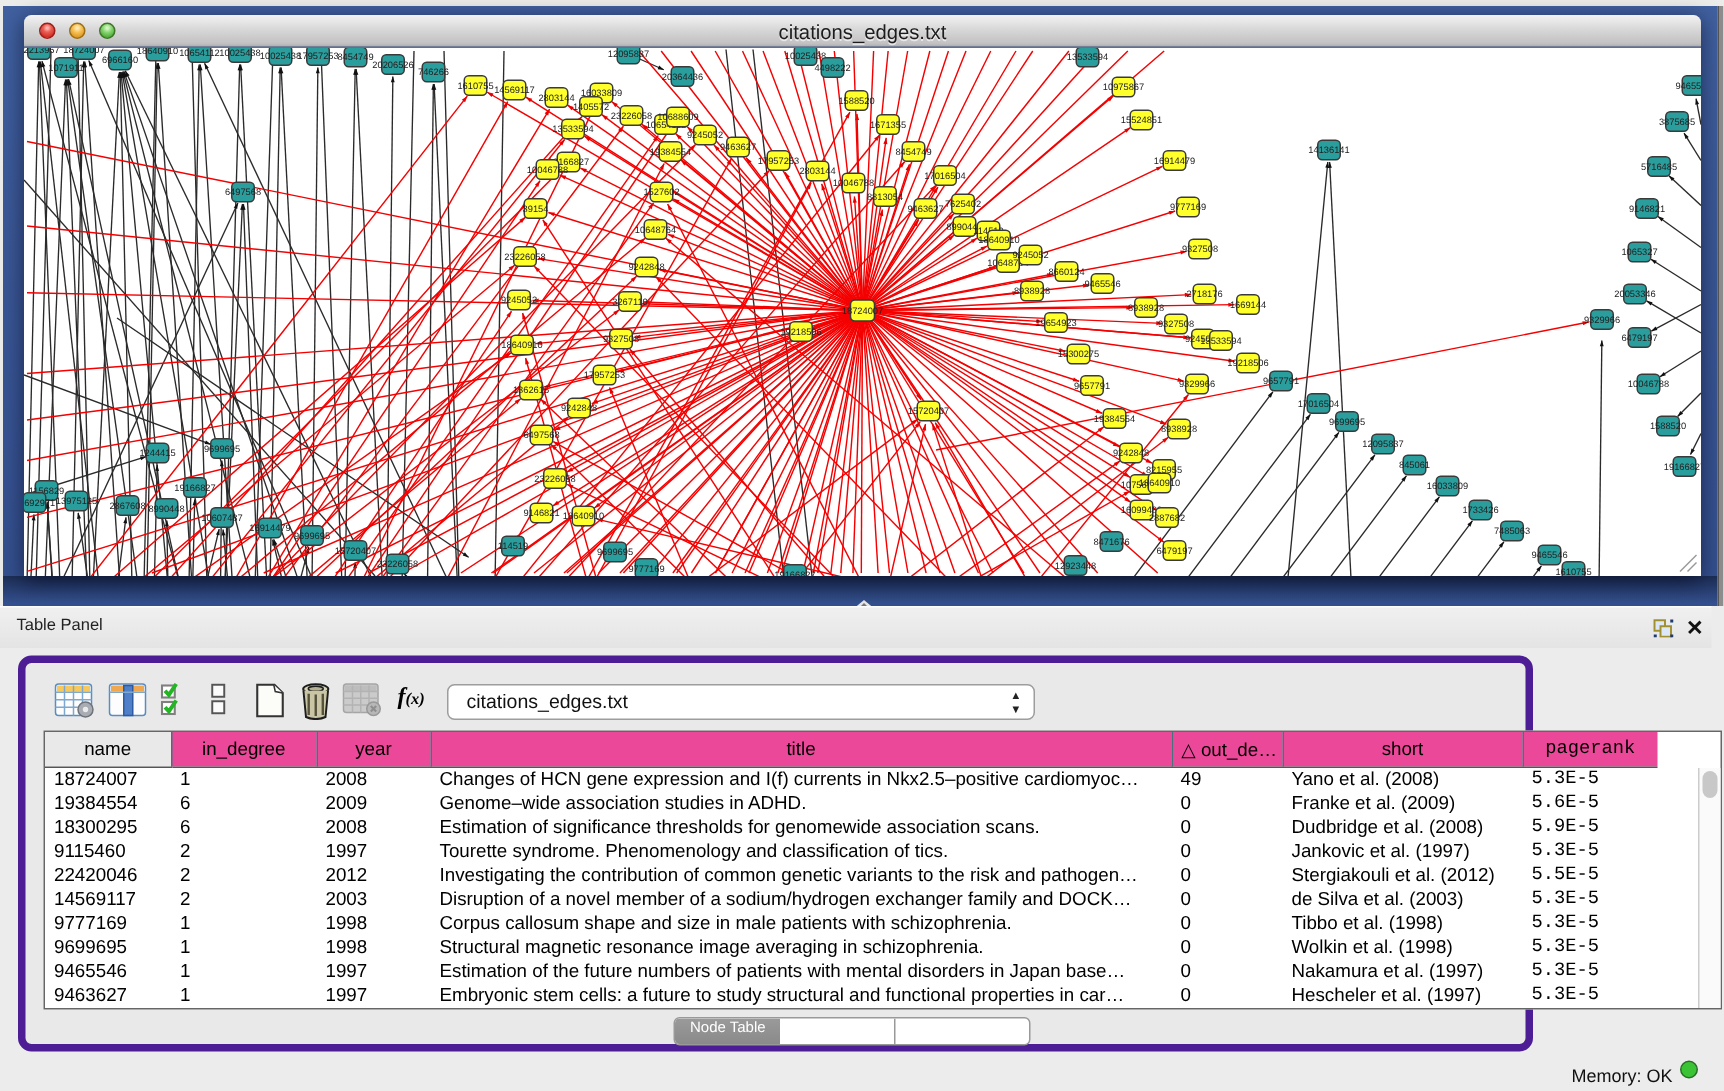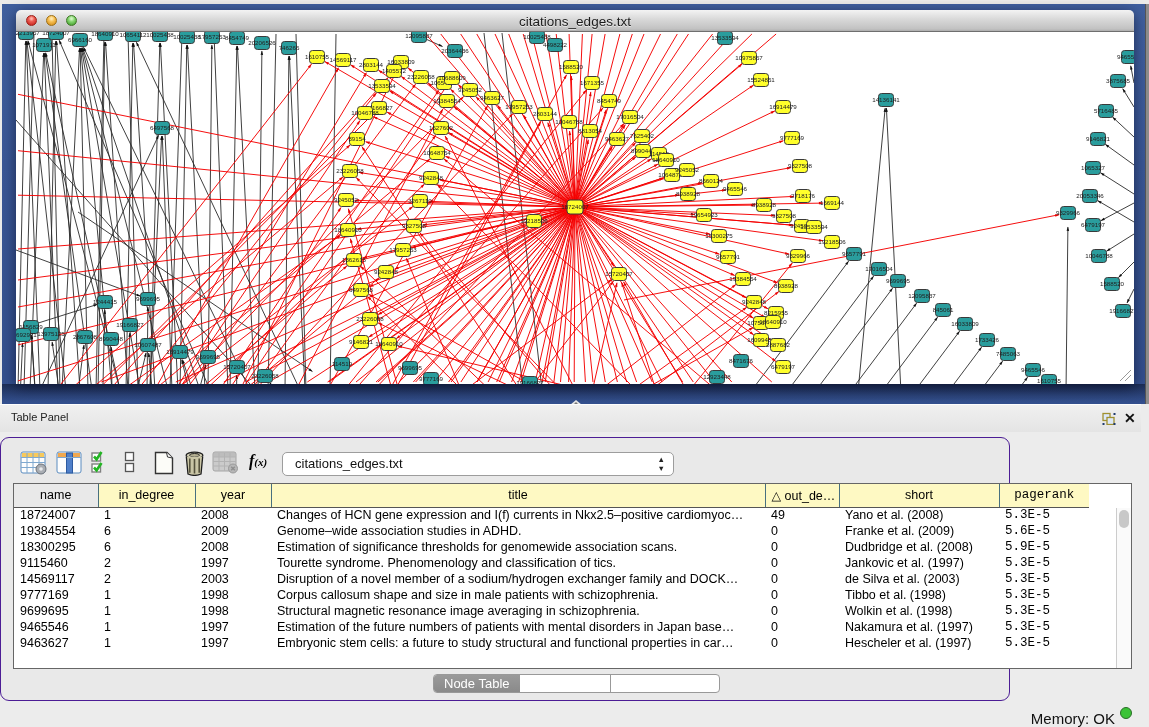--- a/index.html
+++ b/index.html
@@ -35,51 +35,51 @@
 #canvas { position:absolute; left:0; top:22px; width:1118px; height:352px; background:#fff; overflow:hidden; }
 
 
 #panel { position:absolute; left:0; top:404px; width:1149px; height:323px; background:#ececec; }
 #phead { position:absolute; left:0; top:0; width:1141px; height:28px;
   background:linear-gradient(#f0f0f0,#e4e4e4); border-top:1px solid #fdfdfd; }
 #phead .t { position:absolute; left:11px; top:6px; font-size:11px; color:#222; }
 #float-ic { position:absolute; left:1102px; top:6px; width:14px; height:14px; }
 #close-ic { position:absolute; left:1124px; top:5px; font-size:14px; font-weight:bold; color:#111; }
 
-#dockbox { position:absolute; left:0; top:33px; width:1010px; height:264px;
-  border:1px solid #4c1d95; border-radius:9px; background:#e9e9e9; }
+#dockbox { position:absolute; left:12px; top:33px; width:1010px; height:264px;
+  border:5px solid #4c1d95; border-radius:9px; background:#e9e9e9; }
 #toolbar { position:absolute; left:0; top:0; width:100%; height:44px; }
 .ic { position:absolute; top:13px; }
 #combo { position:absolute; left:281px; top:14px; width:392px; height:24px;
   background:#fff; border:1px solid #9d9d9d; border-radius:5px;
   font-size:13px; color:#111; line-height:22px; padding-left:12px; }
 #combo .arr { position:absolute; right:8px; top:3px; font-size:7.5px; color:#222; line-height:8.5px; }
 
 #tablewrap { position:absolute; left:12px; top:45px; width:1119px; height:186px;
   background:#fff; border:1px solid #666; }
 table { border-collapse:collapse; table-layout:fixed; font-size:12.5px; }
-th { background:#fef9c3; border-left:1px solid #48707f; border-bottom:1px solid #555;
+th { background:#ec4899; border-left:1px solid #48707f; border-bottom:1px solid #555;
   font-weight:normal; font-size:12.5px; height:23px; padding:0; }
 th.c0 { background:#e9e9e9; border-left:none; }
 td { height:16px; padding:0 0 0 6px; white-space:nowrap; overflow:hidden; color:#000; }
 .c0{width:84px;} .c1{width:97px;} .c2{width:76px;} .c3{width:494px;}
 .c4{width:74px;} .c5{width:160px;margin-top:24px;} .c6{width:90px;font-family:Liberation Mono, monospace;}
 #vscroll { position:absolute; right:0; top:24px; width:15px; height:160px; background:#fafafa; border-left:1px solid #ccc; }
 #vthumb { position:absolute; left:2px; top:2px; width:10px; height:18px; border-radius:5px; background:#c8c8c8; }
 
 #tabs { position:absolute; left:432px; top:236px; height:19px; display:flex;
   border:1px solid #999; border-radius:4px; overflow:hidden; background:#fff;
-  font-size:13px; }
+  font-size:10px; }
 #tabs div { padding:1px 10px 0; }
 #tabs div:nth-child(2), #tabs div:nth-child(3) { padding:15px 13px 0; line-height:17px; border-right:1px solid #999; color:#0f172a;}
 #tabs div:last-child { border-right:none; }
 #tabs .sel { background:linear-gradient(#9a9a9a,#8a8a8a); color:#fff; }
 
 #status { position:absolute; left:0; top:297px; width:1141px; height:26px; }
-#mem { position:absolute; right:26px; top:9px; font-size:15px; color:#111; }
+#mem { position:absolute; right:26px; top:9px; font-size:12px; color:#111; }
 #dot { position:absolute; right:9px; top:6px; width:12px; height:12px; border-radius:50%;
   background:#3bc336; border:1px solid #2a6e28; }
 </style></head>
 <body>
 <div id="app">
   <div id="desk">
     <div id="desk-blue"></div>
     <div id="underglow"></div>
     <div id="notch"></div>
     <div id="notch2"></div>
@@ -784,20 +784,29 @@
 <tr>
                 <td class="c0">9115460</td>
                 <td class="c1">2</td>
                 <td class="c2">1997</td>
                 <td class="c3">Tourette syndrome. Phenomenology and classification of tics.</td>
                 <td class="c4">0</td>
                 <td class="c5">Jankovic et al. (1997)</td>
                 <td class="c6">5.3E-5</td>
               </tr>
 <tr>
+                <td class="c0">22420046</td>
+                <td class="c1">2</td>
+                <td class="c2">2012</td>
+                <td class="c3">Investigating the contribution of common genetic variants to the risk and pathogen…</td>
+                <td class="c4">0</td>
+                <td class="c5">Stergiakouli et al. (2012)</td>
+                <td class="c6">5.5E-5</td>
+              </tr>
+<tr>
                 <td class="c0">14569117</td>
                 <td class="c1">2</td>
                 <td class="c2">2003</td>
                 <td class="c3">Disruption of a novel member of a sodium/hydrogen exchanger family and DOCK…</td>
                 <td class="c4">0</td>
                 <td class="c5">de Silva et al. (2003)</td>
                 <td class="c6">5.3E-5</td>
               </tr>
 <tr>
                 <td class="c0">9777169</td>

